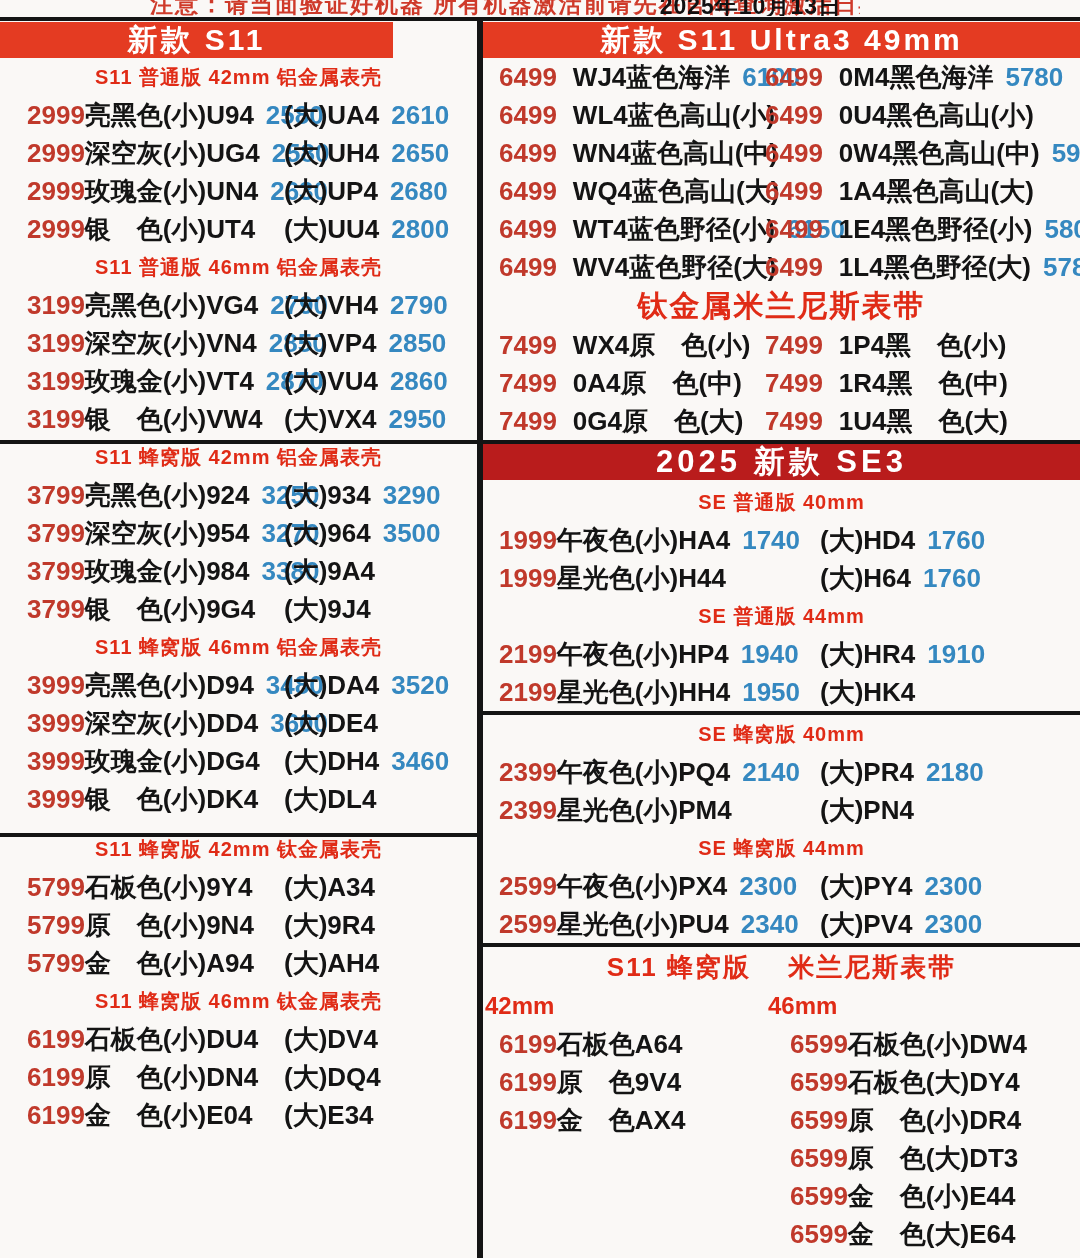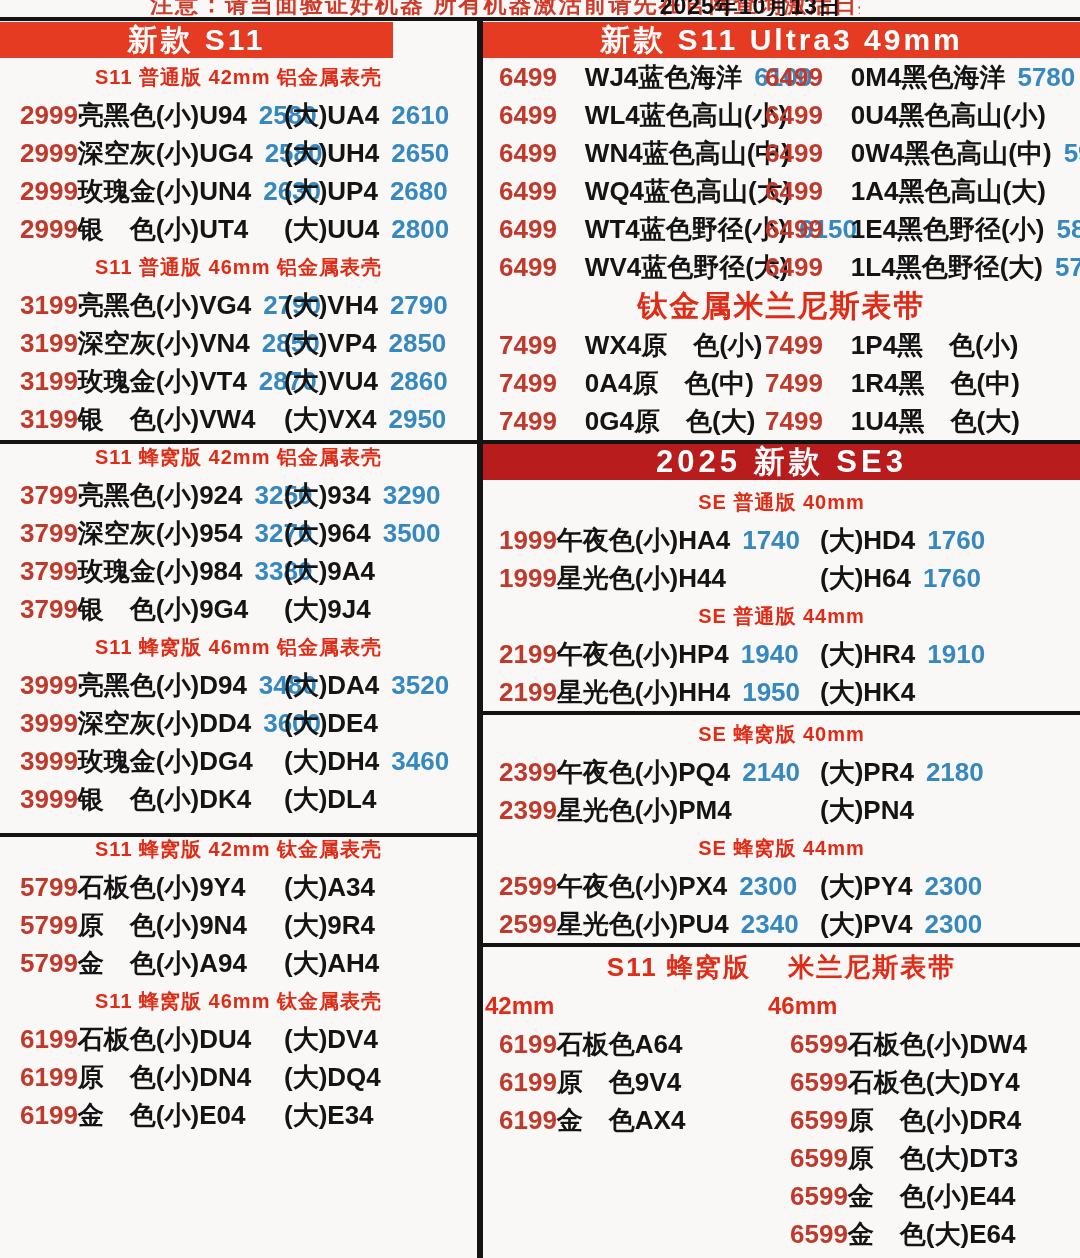--- a/index.html
+++ b/index.html
@@ -16,32 +16,32 @@
   .banner{position:absolute;top:22px;height:36px;background:#e43b22;color:#fff;display:flex;align-items:center;justify-content:center;font-size:30px;letter-spacing:3px}
   
   .lcol{position:absolute;left:0;top:58px;width:477px}
   .rcol{position:absolute;left:483px;top:58px;width:597px}
   .sechead{height:38px;display:flex;align-items:center;justify-content:center;color:#e02b16;font-size:20px;letter-spacing:1px}
   .bighead{height:40px;display:flex;align-items:center;justify-content:center;color:#e02b16;font-size:30px;letter-spacing:2px}
   .gap10{}
   .gap12{margin-top:12px}
   .gap6{margin-top:3px}
   .gap4{margin-top:4px}
-  .row1{height:38px;position:relative;display:flex;align-items:center;padding-left:20px;font-size:26px;white-space:nowrap}
+  .row1{height:38px;position:relative;display:flex;align-items:center;padding-left:27px;font-size:26px;white-space:nowrap}
   .row2{height:38px;position:relative;display:flex;align-items:center;padding-left:16px;font-size:26px;white-space:nowrap}
   .rp{color:#c0392b}
   .lb{color:#141414}
   .bv{color:#3588c0;margin-left:12px}
   .big{position:absolute;display:flex;align-items:center}
   .bigL{left:284px}
   .bigR{left:337px}
   .h1{display:flex;align-items:center}
   .h2{position:absolute;left:282px;display:flex;align-items:center}
   .hb{position:absolute;left:307px;display:flex;align-items:center}
-  .code{margin-left:28px}
+  .code{margin-left:16px}
   .nm{}
   .sebanner{height:36px;background:#b91c1c;color:#fff;display:flex;align-items:center;justify-content:center;font-size:31px;letter-spacing:4px}
   .thick{height:4px;background:#141414;width:100%}
   .sizerow{height:38px;position:relative;display:flex;align-items:center;font-size:24px;color:#e02b16}
   .sizea{position:absolute;left:2px}
   .sizeb{position:absolute;left:285px}
 </style>
 </head>
 <body>
 

